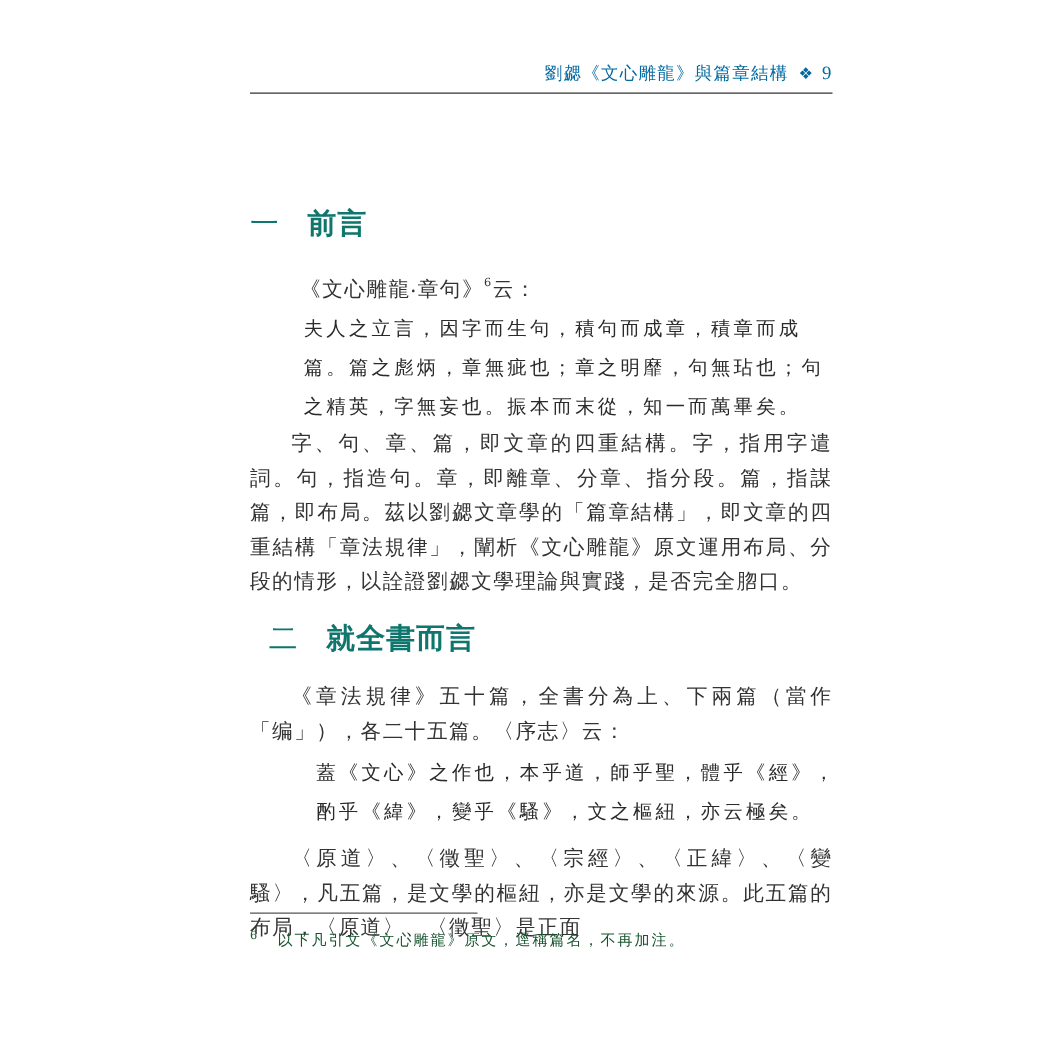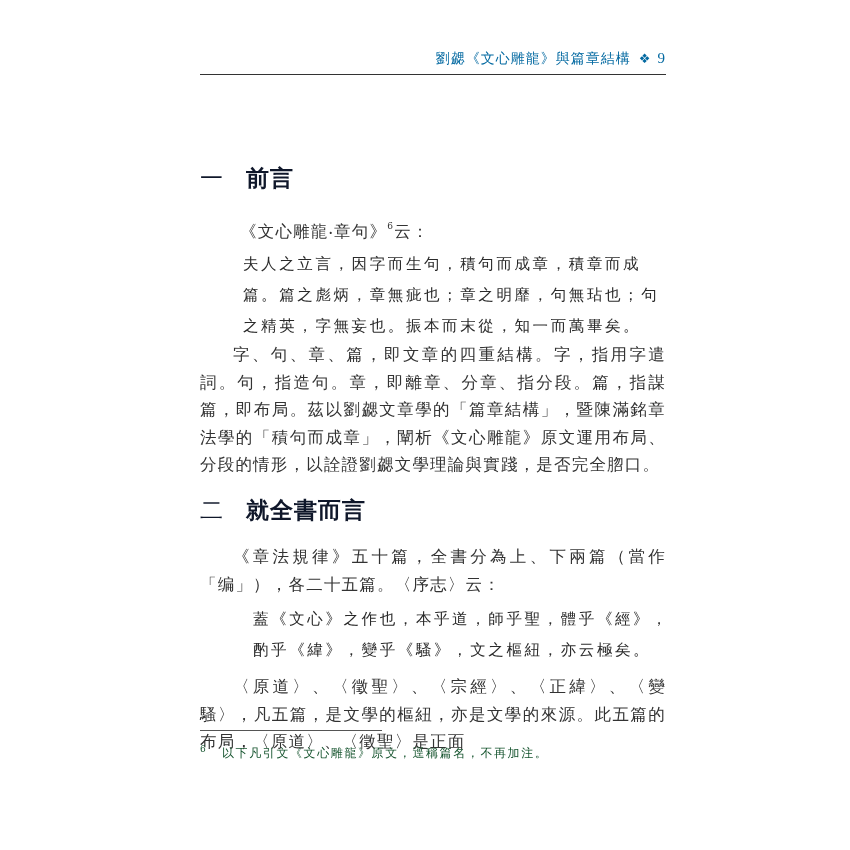--- a/index.html
+++ b/index.html
@@ -34,21 +34,21 @@
     .running-header .pnum {
       font-family: "Liberation Serif", serif;
       font-size: 15px;
     }
     .section-heading {
       position: absolute;
       left: 200px;
       font-family: "DejaVu Sans", "Liberation Sans", sans-serif;
       font-size: 23px;
       font-weight: bold;
-      color: #0f172a;
+      color: #0f766e;
       letter-spacing: 1px;
     }
     .section-heading .num {
       display: inline-block;
       width: 46px;
       font-weight: normal;
     }
     .para {
       position: absolute;
       left: 200px;
@@ -117,23 +117,23 @@
 <div class="section-heading" style="top:163px;">
   <span class="num">一</span><span>前言</span>
 </div>
 
 <p class="para quote-lead" style="top:205px;">
   <span>《文心雕龍‧章句》</span><sup>6</sup><span>云：</span>
 </p>
 
 <p class="blockquote" style="top:248px;">夫人之立言，因字而生句，積句而成章，積章而成篇。篇之彪炳，章無疵也；章之明靡，句無玷也；句之精英，字無妄也。振本而末從，知一而萬畢矣。</p>
 
-<p class="para indent-first" style="top:341px;">字、句、章、篇，即文章的四重結構。字，指用字遣詞。句，指造句。章，即離章、分章、指分段。篇，指謀篇，即布局。茲以劉勰文章學的「篇章結構」，暨陳滿銘章法學的「積句而成章」，闡析《文心雕龍》原文運用布局、分段的情形，以詮證劉勰文學理論與實踐，是否完全脗口。</p>
+<p class="para indent-first" style="top:341px;">字、句、章、篇，即文章的四重結構。字，指用字遣詞。句，指造句。章，即離章、分章、指分段。篇，指謀篇，即布局。茲以劉勰文章學的「篇章結構」，即文章的四重結構「章法規律」，闡析《文心雕龍》原文運用布局、分段的情形，以詮證劉勰文學理論與實踐，是否完全脗口。</p>
 
-<div class="section-heading" style="top:495px;">
+<div class="section-heading" style="top:495px;margin-left:15px;">
   <span class="num">二</span><span>就全書而言</span>
 </div>
 
 <p class="para indent-first" style="top:543px;">《章法規律》五十篇，全書分為上、下兩篇（當作「编」），各二十五篇。〈序志〉云：</p>
 
 <p class="blockquote" style="top:603px;margin-left:10px;">蓋《文心》之作也，本乎道，師乎聖，體乎《經》，酌乎《緯》，變乎《騷》，文之樞紐，亦云極矣。</p>
 
 <p class="para indent-first" style="top:673px;">〈原道〉、〈徵聖〉、〈宗經〉、〈正緯〉、〈變騷〉，凡五篇，是文學的樞紐，亦是文學的來源。此五篇的布局，〈原道〉、〈徵聖〉是正面</p>
 
 <div class="footnote-rule"></div>

